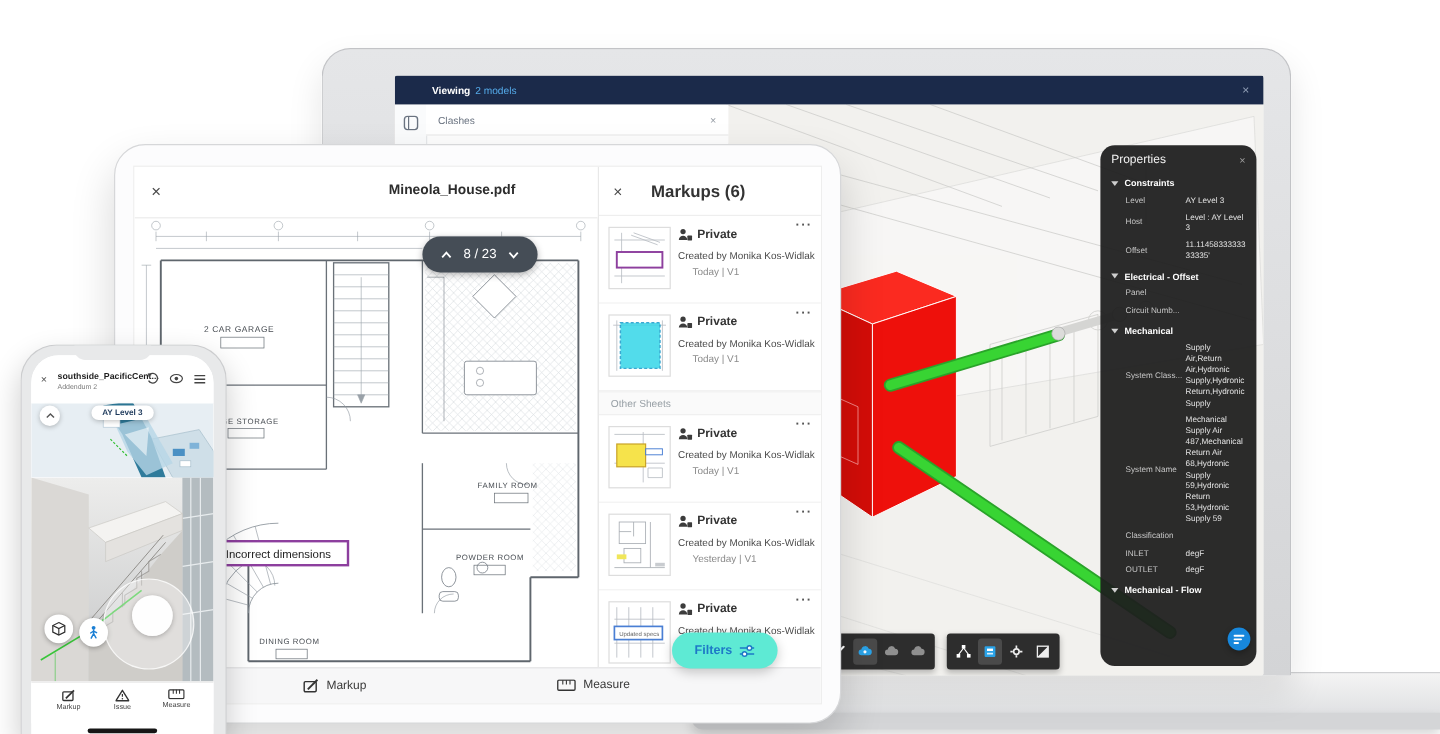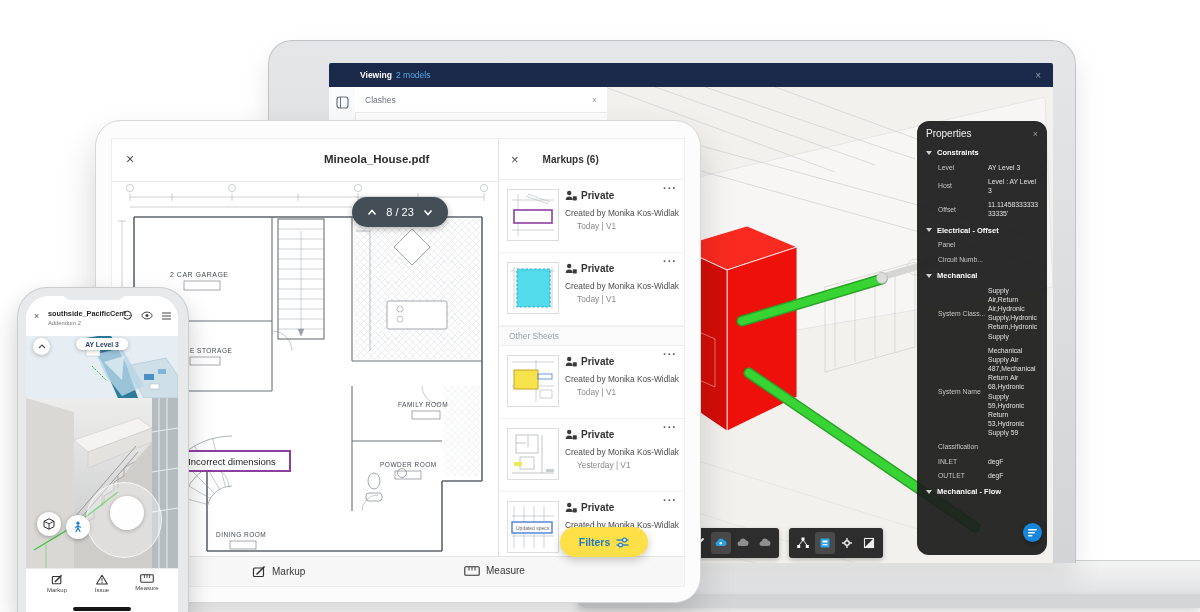--- a/index.html
+++ b/index.html
@@ -58,31 +58,31 @@
   .tb-header .x{position:absolute;left:14px;top:12px;font-size:14px;color:#4a4a4a;}
   .tb-title{position:absolute;left:212px;top:14px;font-size:11.5px;font-weight:bold;color:#2d2d2d;}
   .tb-pagenav{position:absolute;left:240px;top:58px;width:96px;height:30px;background:#454d56;border-radius:16px;
     color:#fff;display:flex;align-items:center;justify-content:center;gap:9px;z-index:6;font-size:11px;
     box-shadow:0 2px 6px rgba(0,0,0,.3);}
   .plan-wrap{position:absolute;left:0;top:42px;width:386px;height:375px;z-index:2;}
   .mk-panel{position:absolute;left:386px;top:0;width:186px;height:417px;border-left:1px solid #e3e3e3;
     background:#fff;overflow:hidden;z-index:4;}
   .mk-header{height:40px;border-bottom:1px solid #eee;display:flex;align-items:center;padding:0 12px;gap:24px;}
   .mk-header .x{font-size:13px;color:#4a4a4a;}
-  .mk-title{font-size:10px;font-weight:bold;color:#333;}
+  .mk-title{font-size:14px;font-weight:bold;color:#333;}
   .mk-sec{height:18px;background:#fafafa;border-bottom:1px solid #f0f0f0;border-top:1px solid #f0f0f0;
     font-size:8.5px;color:#98a0a6;display:flex;align-items:center;padding:0 10px;}
   .mk-item{position:relative;height:73px;border-bottom:1px solid #f2f2f2;box-sizing:border-box;}
   .mk-thumb{position:absolute;left:8px;top:9px;width:50px;height:50px;border:1px solid #ddd;background:#fff;}
   .mk-body{position:absolute;left:66px;top:10px;right:6px;}
   .badge-row{display:flex;align-items:center;gap:4px;font-size:10px;font-weight:bold;color:#333;}
   .by{font-size:8.3px;color:#4c4c4c;margin-top:7px;line-height:1.3;}
   .meta{font-size:8.3px;color:#8b8b8b;margin-top:2px;margin-left:12px;}
   .kebab{position:absolute;right:8px;top:2px;color:#555;font-size:11px;letter-spacing:1px;font-weight:bold;}
-  .filters-pill{position:absolute;left:448px;top:388px;width:88px;height:30px;background:#fde047;border-radius:16px;
+  .filters-pill{position:absolute;left:448px;top:388px;width:88px;height:30px;background:#5eead4;border-radius:16px;
     box-shadow:0 3px 10px rgba(0,0,0,.22);display:flex;align-items:center;justify-content:center;gap:6px;
     z-index:7;color:#1d79c7;font-size:10.5px;font-weight:bold;}
   .tb-toolbar{position:absolute;left:0;top:417px;width:572px;height:30px;background:#f7f7f8;
     border-top:1px solid #e4e4e5;z-index:6;}
   .tb-tool{position:absolute;top:8px;display:flex;align-items:center;gap:6px;font-size:10px;color:#3a3a3a;}
   .tb-tool1{left:140px;} .tb-tool2{left:352px;}
 
   
   .phone{position:absolute;left:17px;top:287px;width:170px;height:326px;background:#e8e9ea;
     border:1px solid #cbccce;border-bottom:none;border-radius:30px 30px 0 0;

